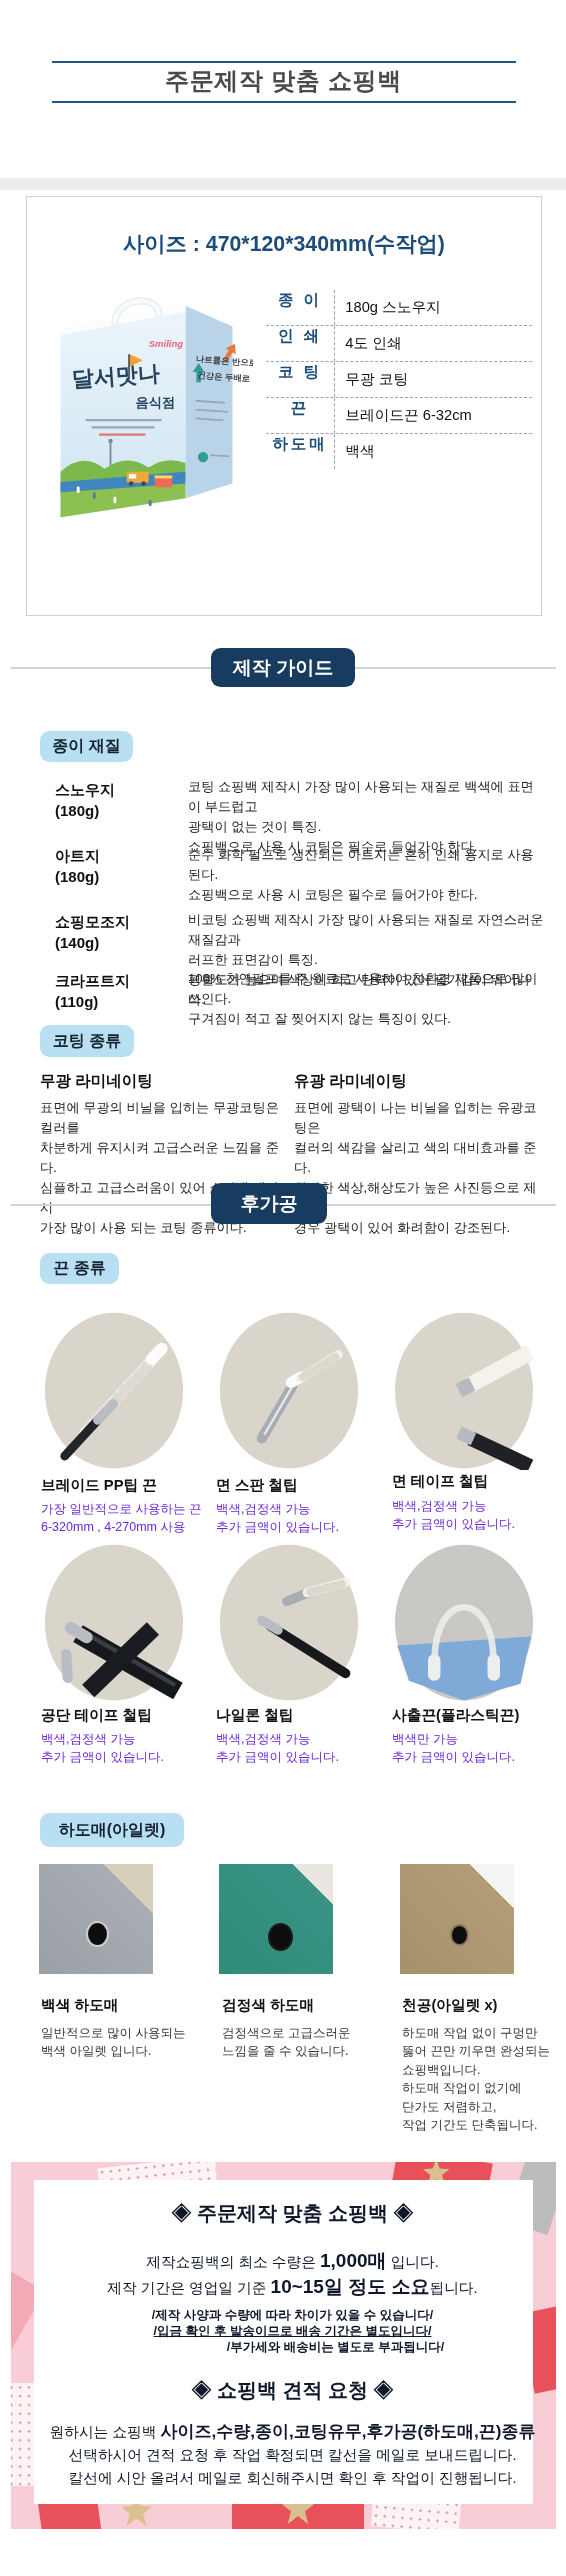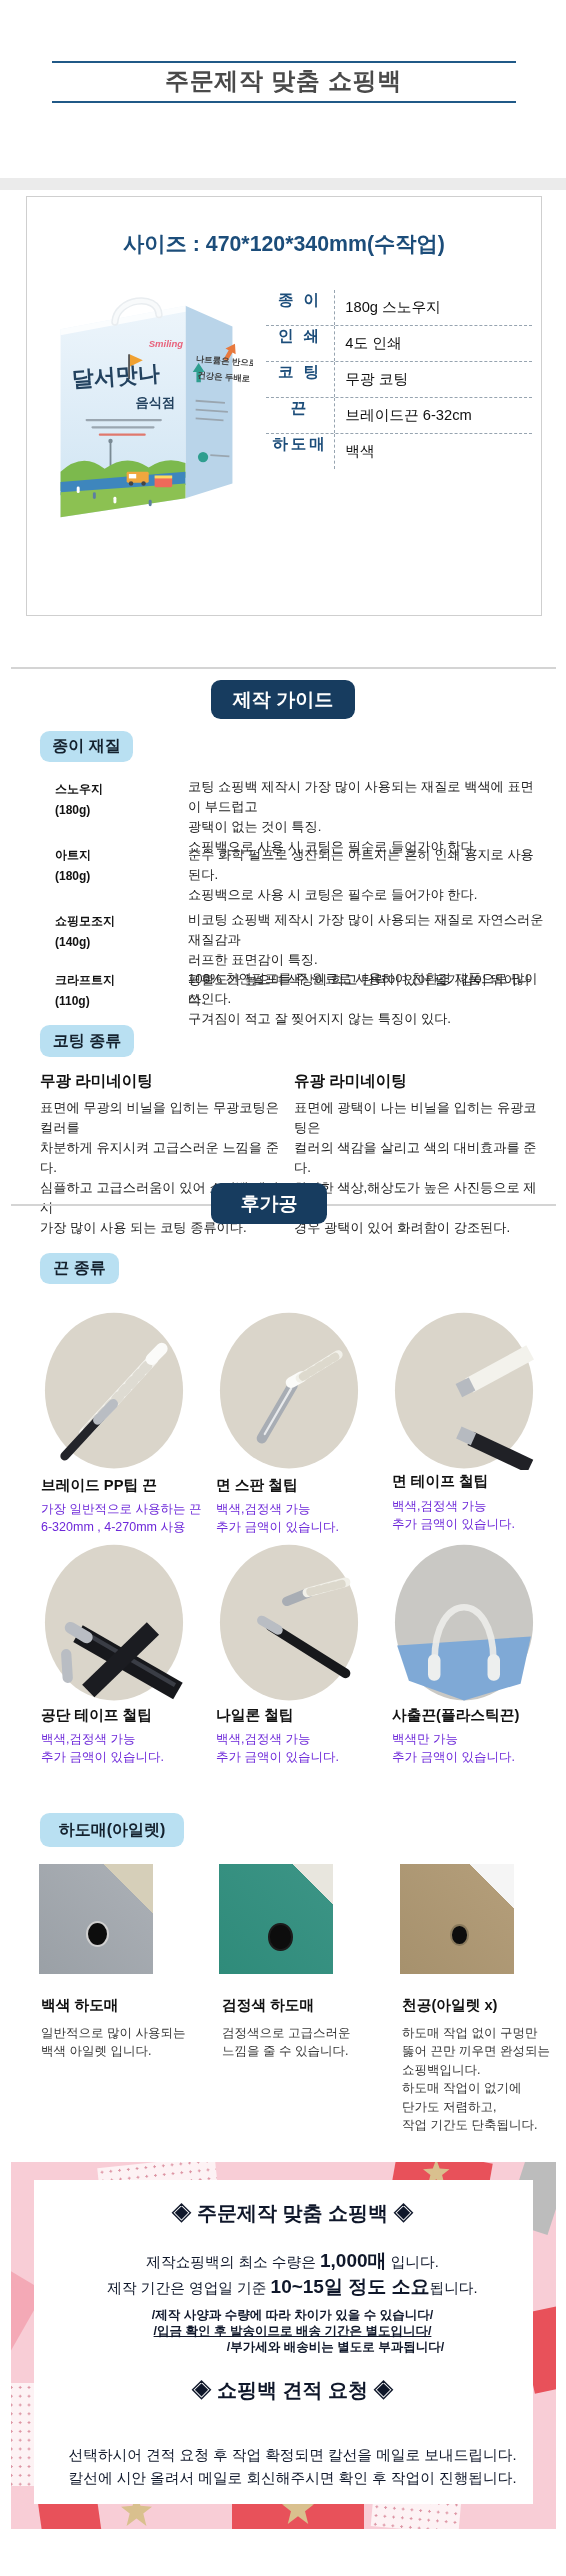--- a/index.html
+++ b/index.html
@@ -27,21 +27,21 @@
               height:100%;display:flex;align-items:center;}
 
   
   .section-line{position:absolute;height:1.5px;background:#d4d4d4;}
   .section-pill{position:absolute;background:#173c5f;border-radius:9.6px;color:#fff;
                 font-size:19px;font-weight:bold;display:flex;align-items:center;justify-content:center;}
   .badge-blue{position:absolute;background:#b9e0f2;border-radius:9.6px;color:#14212e;
               font-size:16px;font-weight:bold;display:flex;align-items:center;justify-content:center;}
 
   
-  .paper-name{position:absolute;left:55px;font-size:12px;font-weight:bold;color:#111;line-height:21.3px;white-space:pre-line;}
+  .paper-name{position:absolute;left:55px;font-size:15px;font-weight:bold;color:#111;line-height:21.3px;white-space:pre-line;}
   .paper-desc{position:absolute;left:188px;width:357px;font-size:13.2px;color:#222;line-height:20px;white-space:pre-line;}
 
   .coat-name{position:absolute;font-size:15.5px;font-weight:bold;color:#111;}
   .coat-desc{position:absolute;width:247px;font-size:13.2px;color:#222;line-height:20px;white-space:pre-line;}
 
   
   .cord-title{position:absolute;font-size:14.7px;font-weight:bold;color:#111;}
   .cord-desc{position:absolute;font-size:12.5px;color:#6d28d9;line-height:17.7px;white-space:pre-line;}
 
   
@@ -159,21 +159,21 @@
         <div class="spec-value">브레이드끈 6-32cm</div>
       </div>
       <div class="spec-row">
         <div class="spec-label">하도매</div>
         <div class="spec-value">백색</div>
       </div>
     </div>
   </div>
 
   <div class="section-line" style="left:11px;top:667px;width:545px;"></div>
-  <div class="section-pill" style="left:211px;top:648px;width:144px;height:39px;margin-top:32px;">제작 가이드</div>
+  <div class="section-pill" style="left:211px;top:648px;width:144px;height:39px;">제작 가이드</div>
 
   <div class="badge-blue" style="left:40px;top:731px;width:93px;height:31px;">종이 재질</div>
 
   <div class="paper-name" style="top:779px;"><span>스노우지</span><br><span>(180g)</span></div>
   <div class="paper-desc" style="top:777px;">코팅 쇼핑백 제작시 가장 많이 사용되는 재질로 백색에 표면이 부드럽고
 광택이 없는 것이 특징.
 쇼핑백으로 사용 시 코팅은 필수로 들어가야 한다.</div>
 
   <div class="paper-name" style="top:845px;"><span>아트지</span><br><span>(180g)</span></div>
   <div class="paper-desc" style="top:845px;">순수 화학 펄프로 생산되는 아트지는 흔히 인쇄 용지로 사용된다.
@@ -323,19 +323,22 @@
       <div class="promo-center promo-line" style="top:94px;">
         <span>제작 기간은 영업일 기준 </span><span class="promo-strong">10~15일 정도 소요</span><span>됩니다.</span>
       </div>
 
       <div class="promo-center promo-note" style="top:127px;">/제작 사양과 수량에 따라 차이가 있을 수 있습니다/</div>
       <div class="promo-center promo-note" style="top:143px;text-decoration:underline;">/입금 확인 후 발송이므로 배송 기간은 별도입니다/</div>
       <div class="promo-center promo-note" style="top:159px;margin-left:43px;">/부가세와 배송비는 별도로 부과됩니다/</div>
 
       <div class="promo-center promo-title" style="top:197px;">◈ 쇼핑백 견적 요청 ◈</div>
 
+      <div class="promo-center promo-line" style="top:240px;">
+        <span>원하시는 쇼핑백 </span><span class="quote-strong">사이즈,수량,종이,코팅유무,후가공(하도매,끈)종류</span>
+      </div>
       <div class="promo-center promo-line" style="top:266px;">선택하시어 견적 요청 후 작업 확정되면 칼선을 메일로 보내드립니다.</div>
       <div class="promo-center promo-line" style="top:289px;">칼선에 시안 올려서 메일로 회신해주시면 확인 후 작업이 진행됩니다.</div>
     </div>
   </div>
 
 </div>
 
 
 </body></html>

